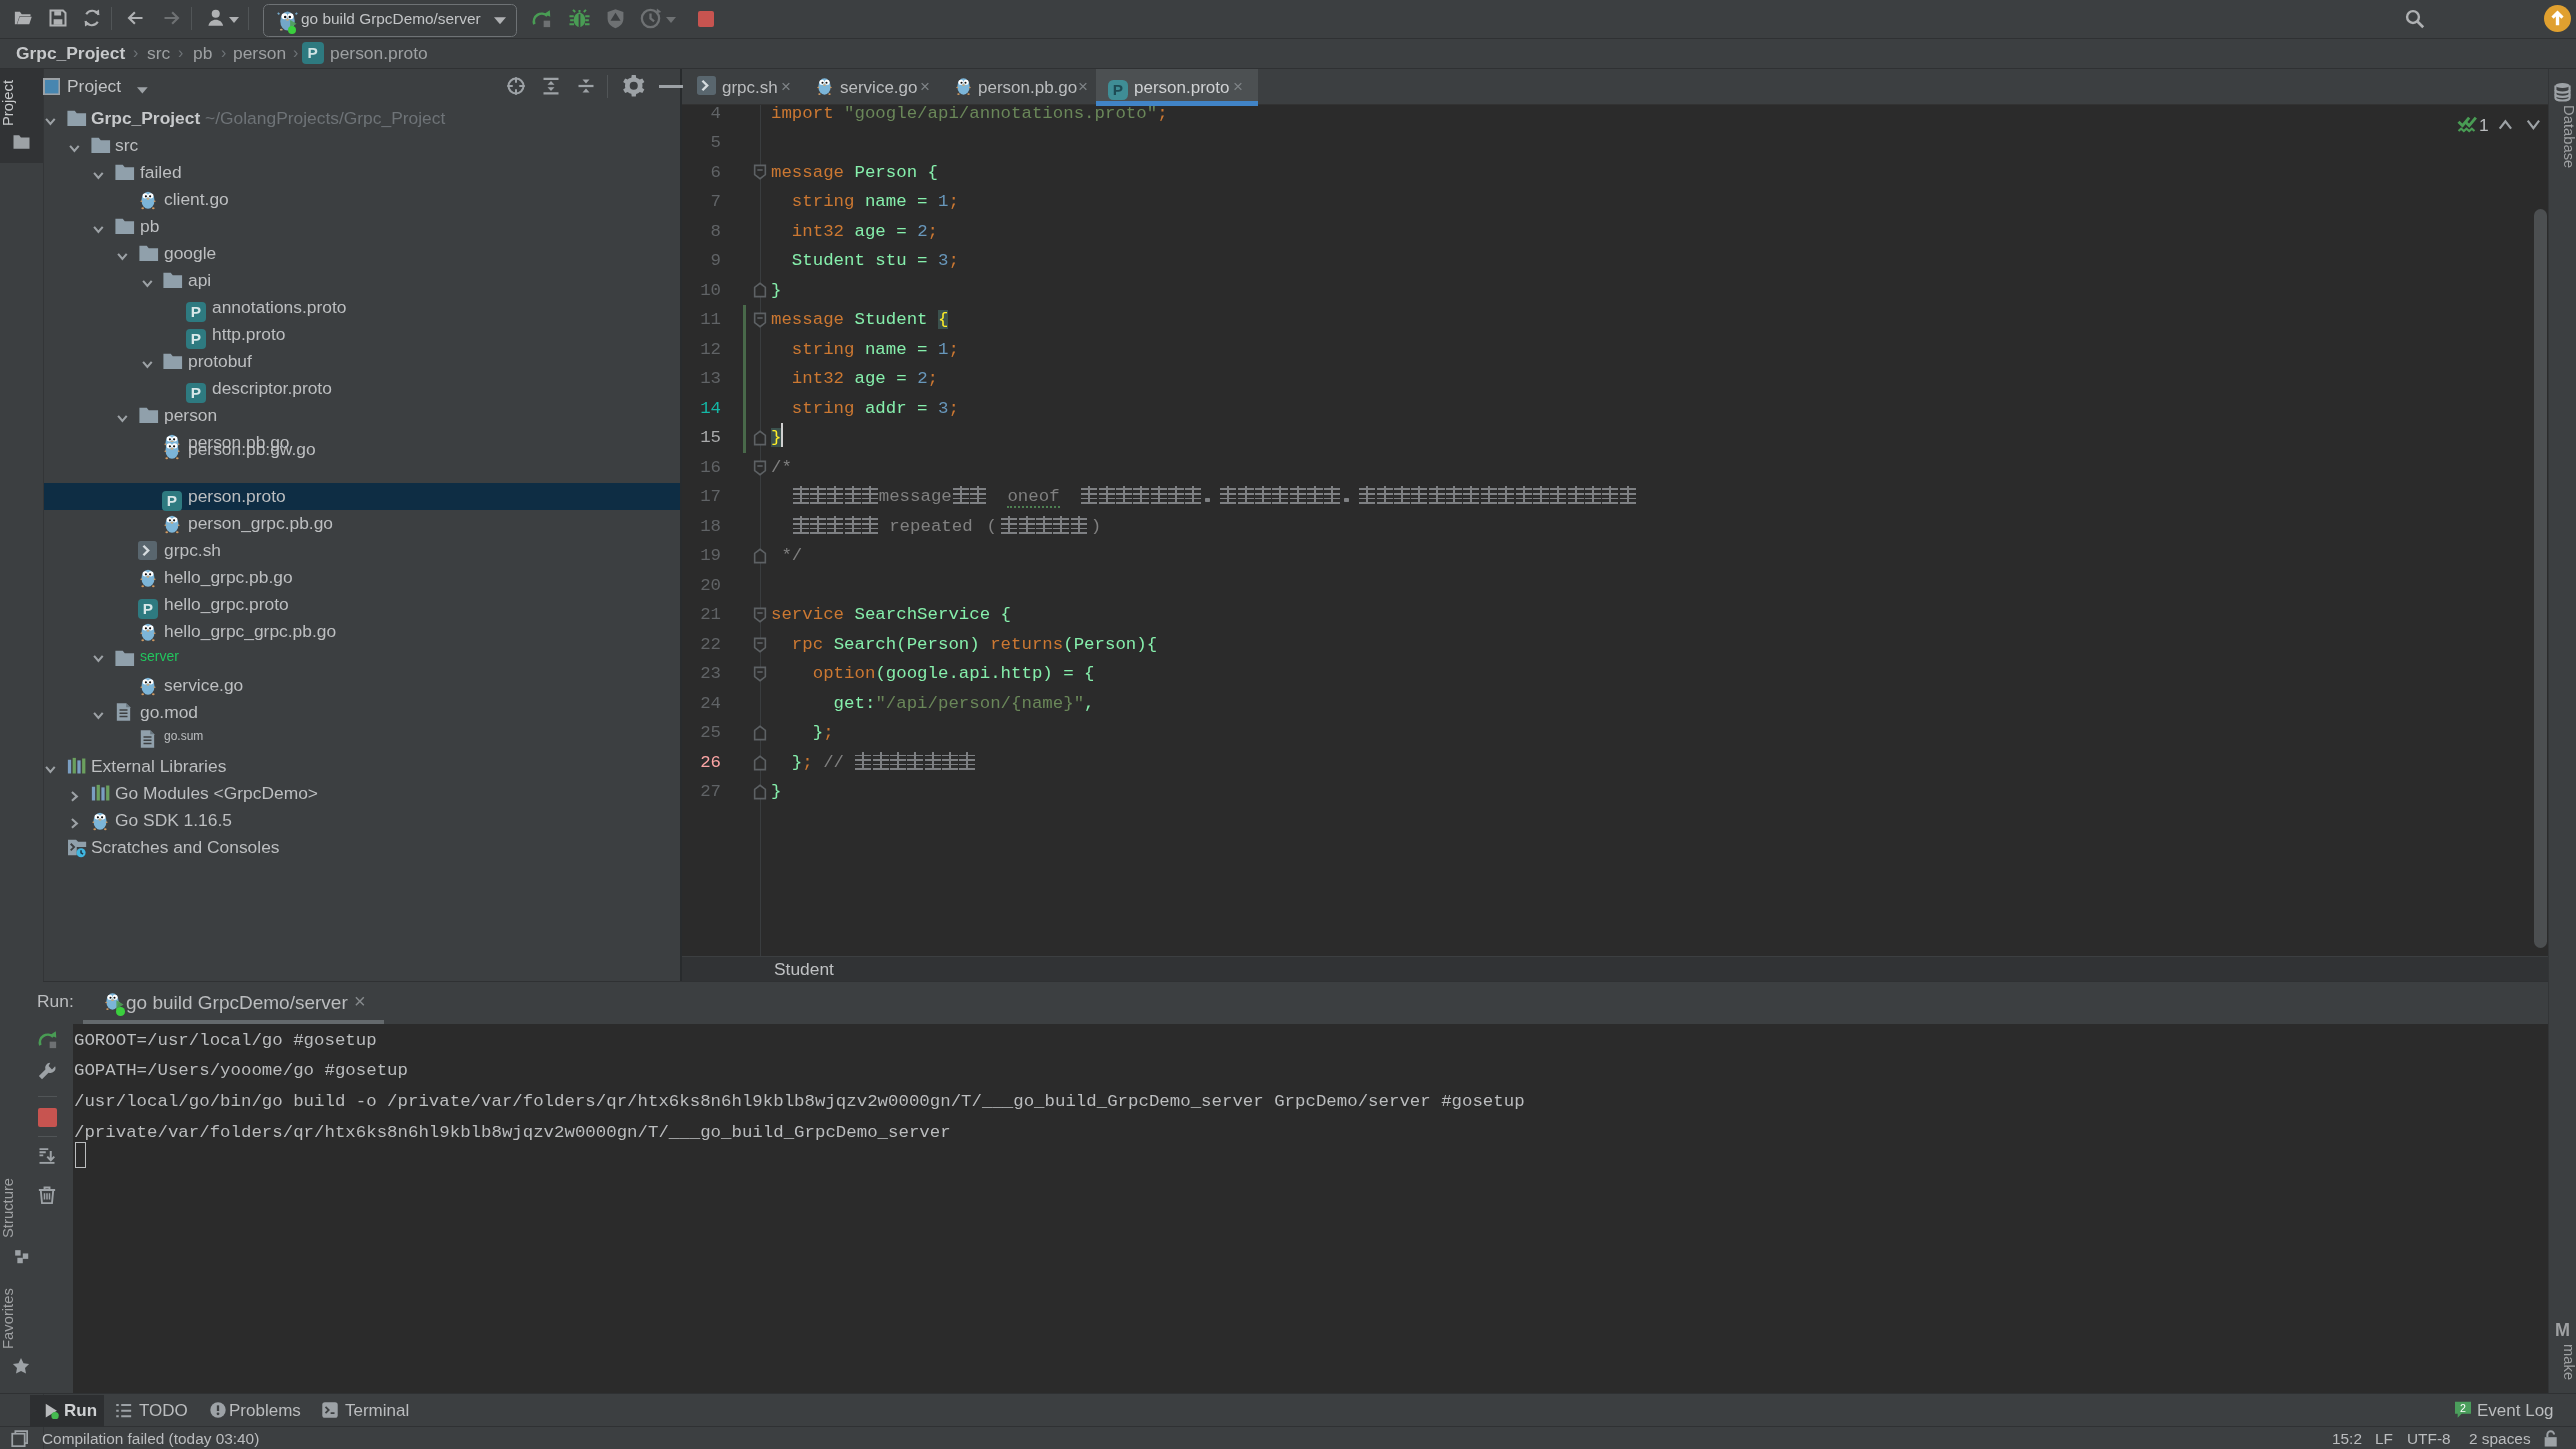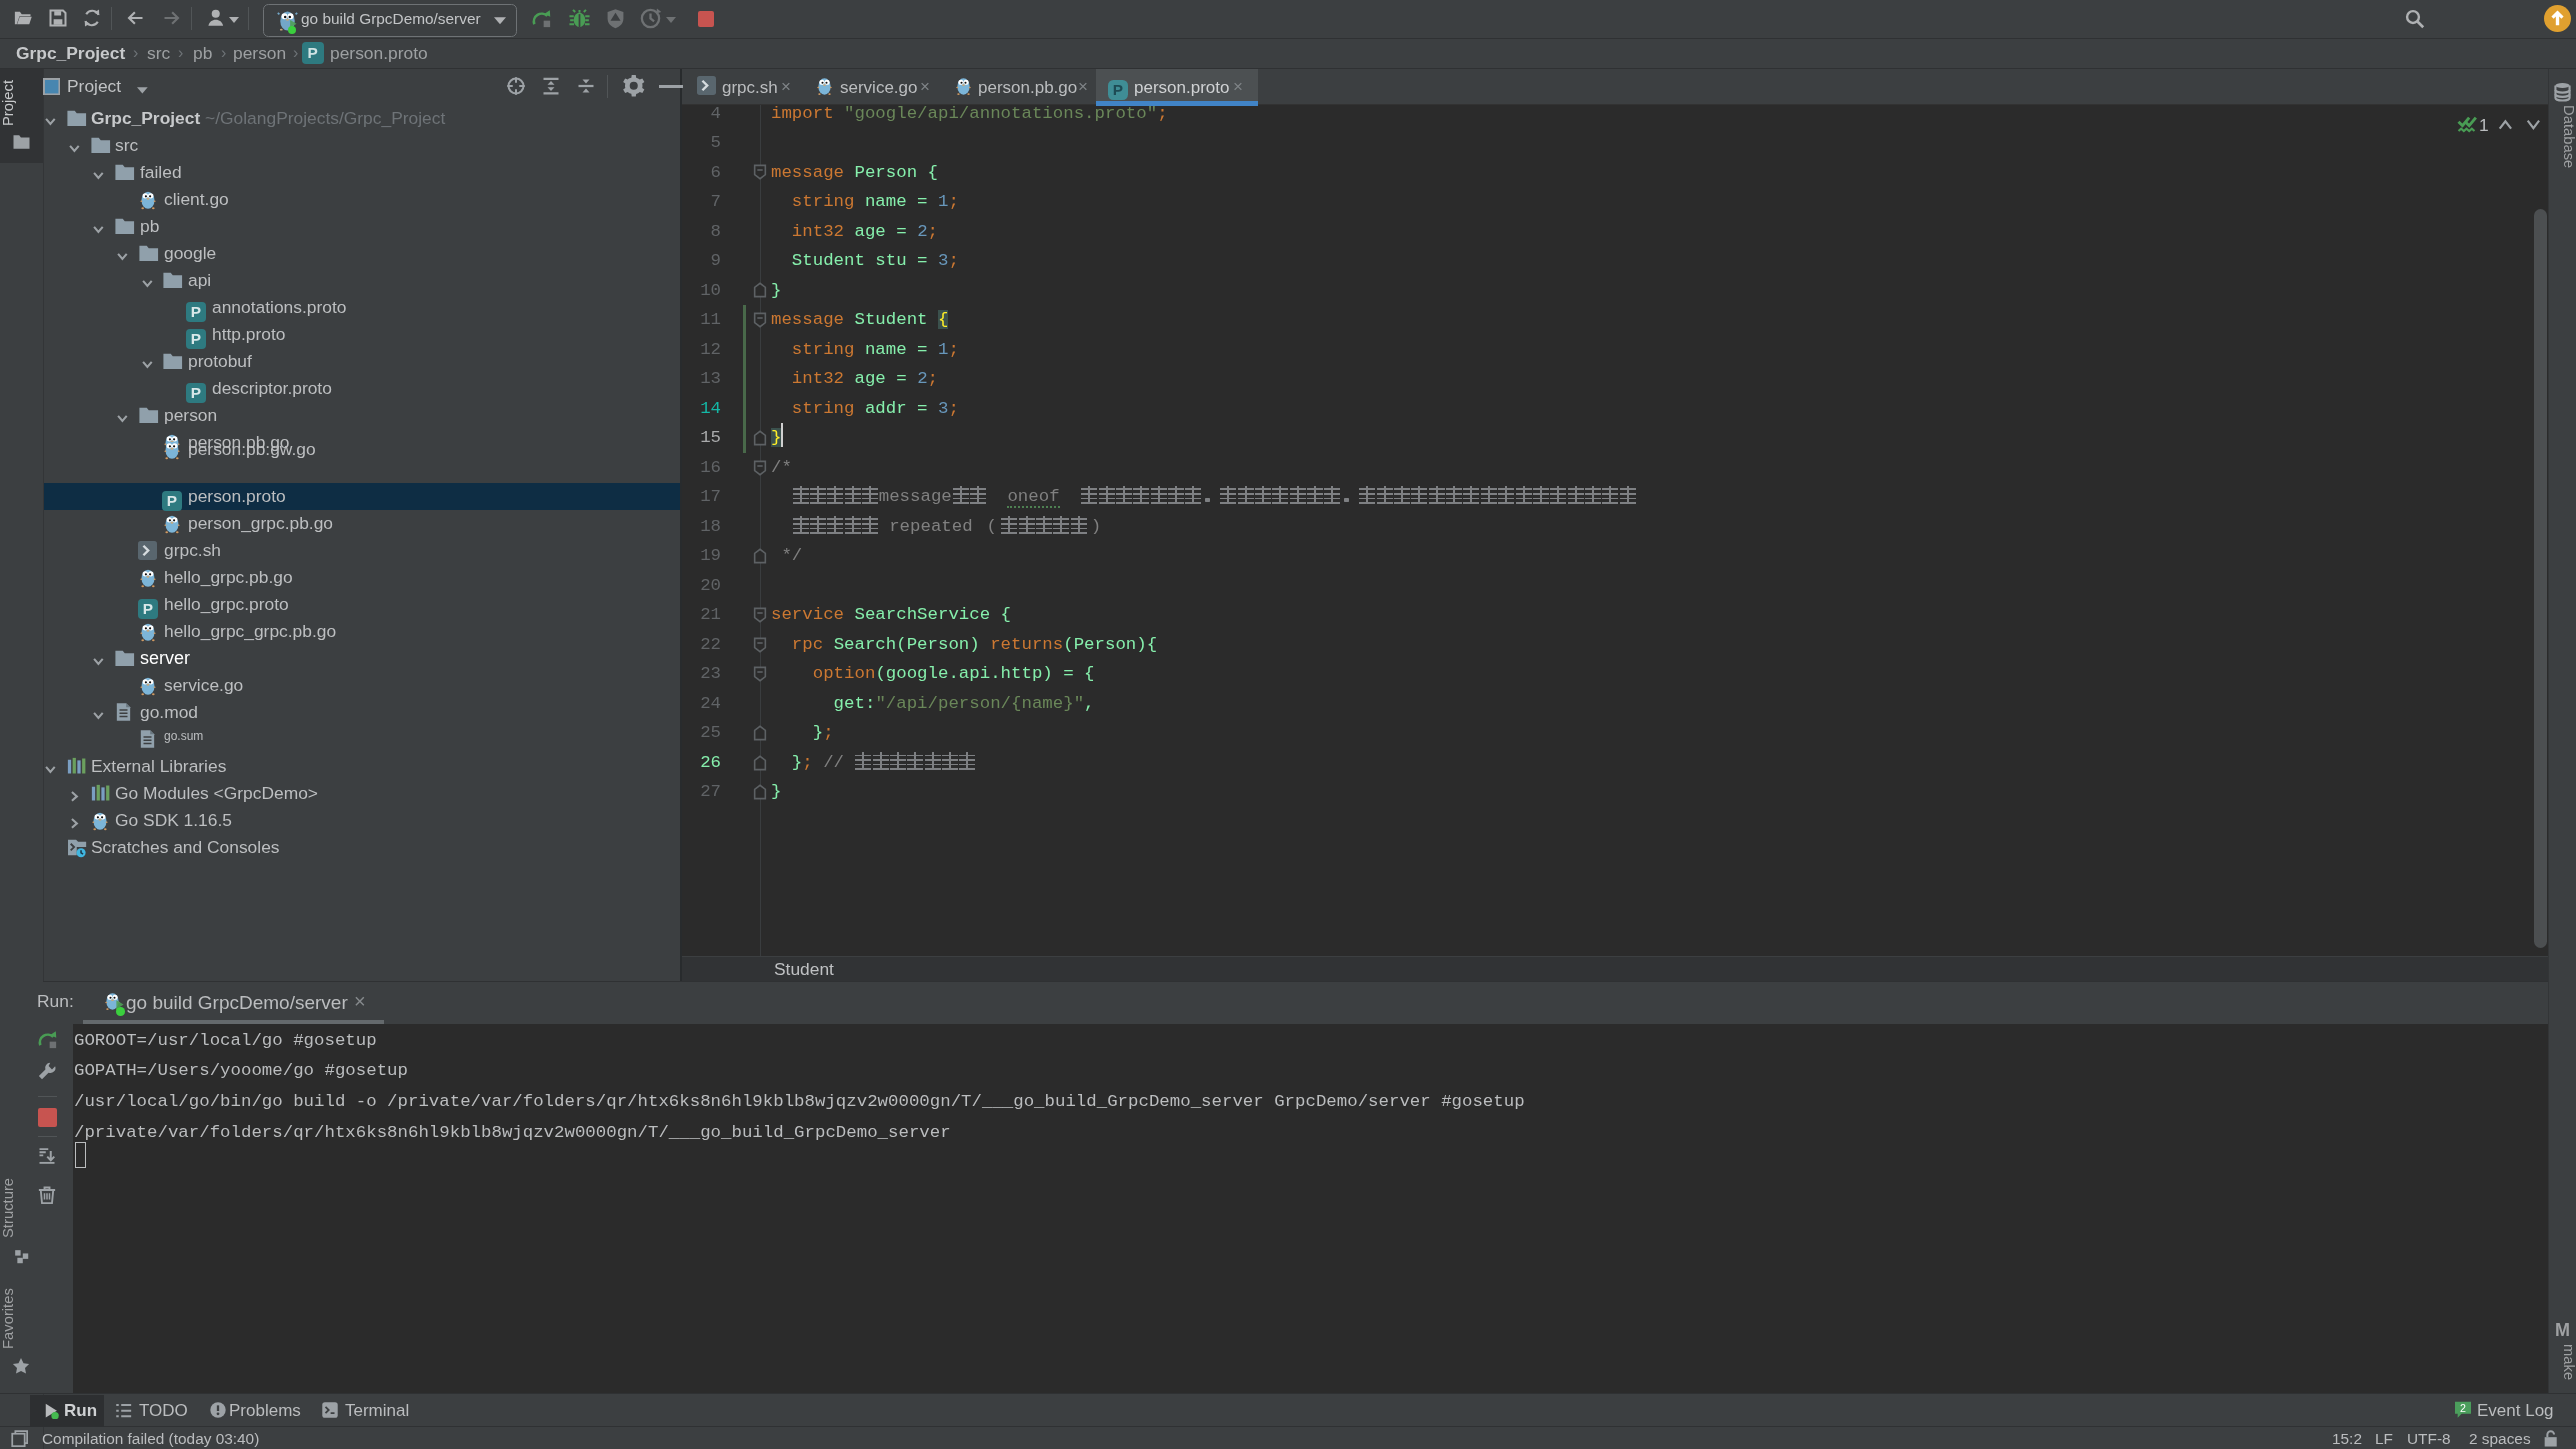--- a/index.html
+++ b/index.html
@@ -368,21 +368,21 @@
 <circle cx="7.9" cy="7.1" r="1.1" fill="#111"></circle>
         <circle cx="12.1" cy="7.1" r="1.1" fill="#111"></circle>
 <ellipse cx="10" cy="9.6" rx="1.4" ry="1" fill="#c8a77b"></ellipse>
 <ellipse cx="4.7" cy="19" rx="1.3" ry=".9" fill="#cf9962"></ellipse>
         <ellipse cx="15.3" cy="19" rx="1.3" ry=".9" fill="#cf9962"></ellipse>
 <ellipse cx="3.4" cy="12" rx="1" ry=".8" fill="#cf9962"></ellipse>
         <ellipse cx="16.6" cy="12" rx="1" ry=".8" fill="#cf9962"></ellipse>
       </svg></span>
     <span style="position:absolute;left:164px;top:3.4px;white-space:nowrap">hello_grpc_grpc.pb.go</span>
   </div>
-<div class="abs" style="left:0;top:645px;width:790px;height:27px;font-size:18px;color:#ffffff">
+<div class="abs" style="left:0;top:645px;width:790px;height:27px;font-size:14px;color:#22c55e">
     <span style="position:absolute;left:91px;top:5.4px"><svg width="14.8" height="14.8" viewBox="0 0 12 12" style="display:inline-block;vertical-align:-2.7px">
         <path d="M2.5 4l3.5 4 3.5-4" stroke="#9da2a6" stroke-width="1.7" fill="none"></path>
       </svg></span>
     <span style="position:absolute;left:114px;top:2.7px"><svg width="21.5" height="20" viewBox="0 0 16 15" style="display:inline-block;vertical-align:-4px">
         <path d="M1 2h5.5L8 4h7v9.5H1z" fill="#90a0ab"></path>
       </svg></span>
     <span style="position:absolute;left:140px;top:3.4px;white-space:nowrap">server</span>
   </div>
 <div class="abs" style="left:0;top:672px;width:680px;height:27px;font-size:17.4px;color:#bdbfc1">
     <span style="position:absolute;left:138px;top:2.7px"><svg width="20" height="21.5" viewBox="0 0 20 21" style="display:inline-block;vertical-align:-4.7px">
@@ -532,21 +532,21 @@
 <div class="abs mono" style="left:664px;top:453px;width:57px;text-align:right;color:#606366;line-height:29.5px">16</div>
 <div class="abs mono" style="left:664px;top:482px;width:57px;text-align:right;color:#606366;line-height:29.5px">17</div>
 <div class="abs mono" style="left:664px;top:512px;width:57px;text-align:right;color:#606366;line-height:29.5px">18</div>
 <div class="abs mono" style="left:664px;top:541px;width:57px;text-align:right;color:#606366;line-height:29.5px">19</div>
 <div class="abs mono" style="left:664px;top:571px;width:57px;text-align:right;color:#606366;line-height:29.5px">20</div>
 <div class="abs mono" style="left:664px;top:600px;width:57px;text-align:right;color:#606366;line-height:29.5px">21</div>
 <div class="abs mono" style="left:664px;top:630px;width:57px;text-align:right;color:#606366;line-height:29.5px">22</div>
 <div class="abs mono" style="left:664px;top:659px;width:57px;text-align:right;color:#606366;line-height:29.5px">23</div>
 <div class="abs mono" style="left:664px;top:689px;width:57px;text-align:right;color:#606366;line-height:29.5px">24</div>
 <div class="abs mono" style="left:664px;top:718px;width:57px;text-align:right;color:#606366;line-height:29.5px">25</div>
-<div class="abs mono" style="left:664px;top:748px;width:57px;text-align:right;color:#86efac;line-height:29.5px">26</div>
+<div class="abs mono" style="left:664px;top:748px;width:57px;text-align:right;color:#fca5a5;line-height:29.5px">26</div>
 <div class="abs mono" style="left:664px;top:777px;width:57px;text-align:right;color:#606366;line-height:29.5px">27</div>
 <svg class="abs" style="left:752px;top:164px" width="16" height="16" viewBox="0 0 12 12">
     <path d="M2 1h8v7L6 11 2 8z" fill="#2b2b2b" stroke="#5d6164" stroke-width="1.2"></path>
     <path d="M4 4.5h4" stroke="#5d6164" stroke-width="1.2"></path>
   </svg>
 <svg class="abs" style="left:752px;top:282px" width="16" height="16" viewBox="0 0 12 12">
     <path d="M2 11h8V4L6 1 2 4z" fill="#2b2b2b" stroke="#5d6164" stroke-width="1.2"></path>
   </svg>
 <svg class="abs" style="left:752px;top:312px" width="16" height="16" viewBox="0 0 12 12">
     <path d="M2 1h8v7L6 11 2 8z" fill="#2b2b2b" stroke="#5d6164" stroke-width="1.2"></path>

